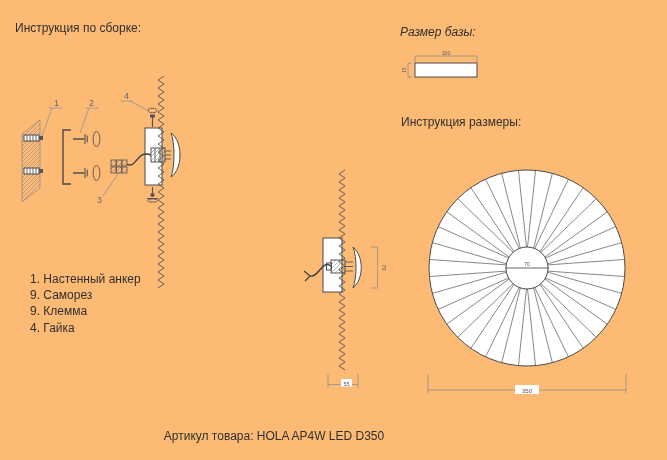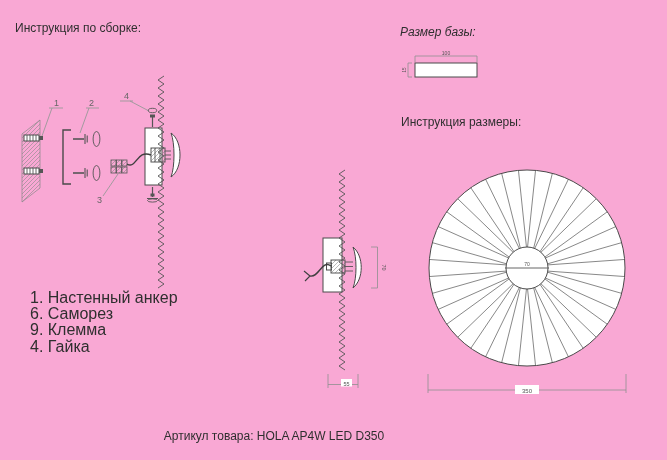--- a/index.html
+++ b/index.html
@@ -1,21 +1,21 @@
 <!DOCTYPE html>
 <html><head>
 <meta charset="utf-8">
 <style>
   html,body{margin:0;padding:0;background:#fff;}
   .sheet{
-    position:relative;width:667px;height:460px;background:#f9a8d4;overflow:hidden;
+    position:relative;width:667px;height:460px;background:#fdba74;overflow:hidden;
     font-family:"Liberation Sans", sans-serif;color:#2f2f2f;
   }
   .heading{position:absolute;font-size:12px;color:#2f2f2f;white-space:nowrap;}
-  .parts-list{position:absolute;left:30px;top:290px;font-size:16px;line-height:16.2px;color:#2f2f2f;}
+  .parts-list{position:absolute;left:30px;top:271px;font-size:12px;line-height:16.2px;color:#2f2f2f;}
   .footer-article{position:absolute;left:0;top:429px;width:548px;text-align:center;font-size:12px;color:#2f2f2f;}
   svg{position:absolute;overflow:visible;}
   svg text{font-family:"Liberation Sans", sans-serif;fill:#555;}
   .thin{stroke:#555;stroke-width:0.9;fill:none;}
   .outline{stroke:#4a4a4a;stroke-width:1;fill:#fff;}
   .dimline{stroke:#8f8f8f;stroke-width:0.8;fill:none;}
   .callout-text{font-size:9px;fill:#666;}
   .callout-line{stroke:#999;stroke-width:0.9;fill:none;}
   .dim-text{font-size:5.5px;fill:#555;}
   .wire{stroke:#3f3f3f;stroke-width:1.4;fill:none;}
@@ -130,21 +130,21 @@
     <g>
       <path d="M152.5,187 V197" stroke="#555" stroke-width="1.2"></path>
       <rect x="150.5" y="193.5" width="4" height="3" fill="#555"></rect>
       <path d="M147,198.5 H158" stroke="#555" stroke-width="1"></path>
       <ellipse cx="152.5" cy="200.5" rx="5" ry="1.6" class="thin" stroke-width="0.8"></ellipse>
     </g>
   </svg>
 
   <div class="parts-list">
     <div>1. Настенный анкер</div>
-    <div>6. Саморез</div>
+    <div>9. Саморез</div>
     <div>9. Клемма</div>
     <div>4. Гайка</div>
   </div>
 
   <svg style="left:398px;top:45px;" width="95" height="42" viewBox="398 45 95 42">
     <g>
       <rect x="415" y="63" width="62" height="14" class="outline"></rect>
     </g>
     <g>
       <path d="M415,56 H477 M415,56 V62 M477,56 V62" class="dimline"></path>

